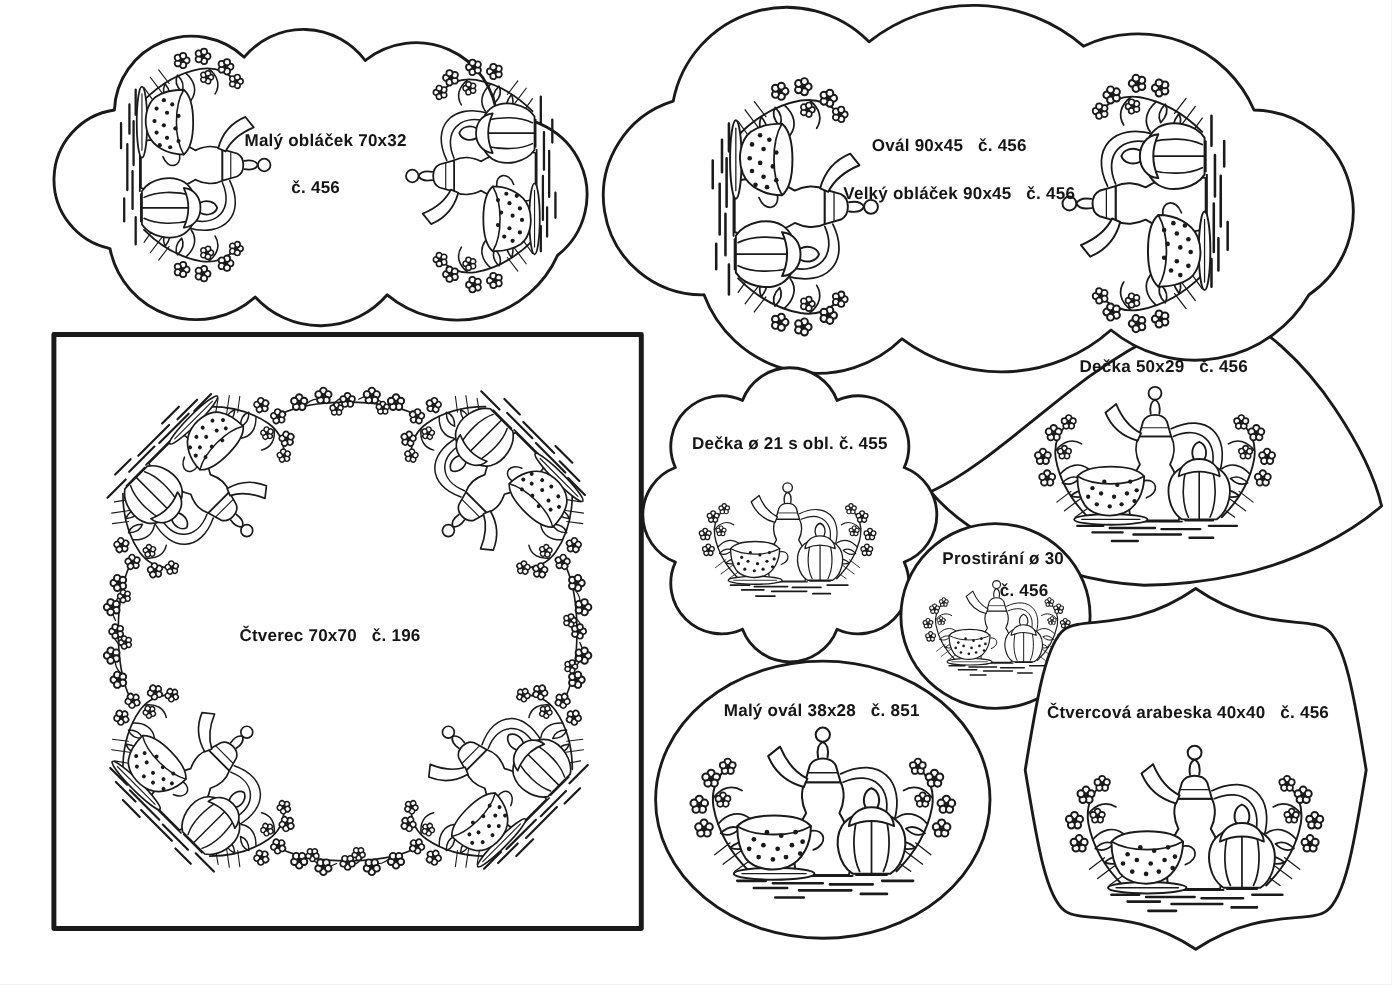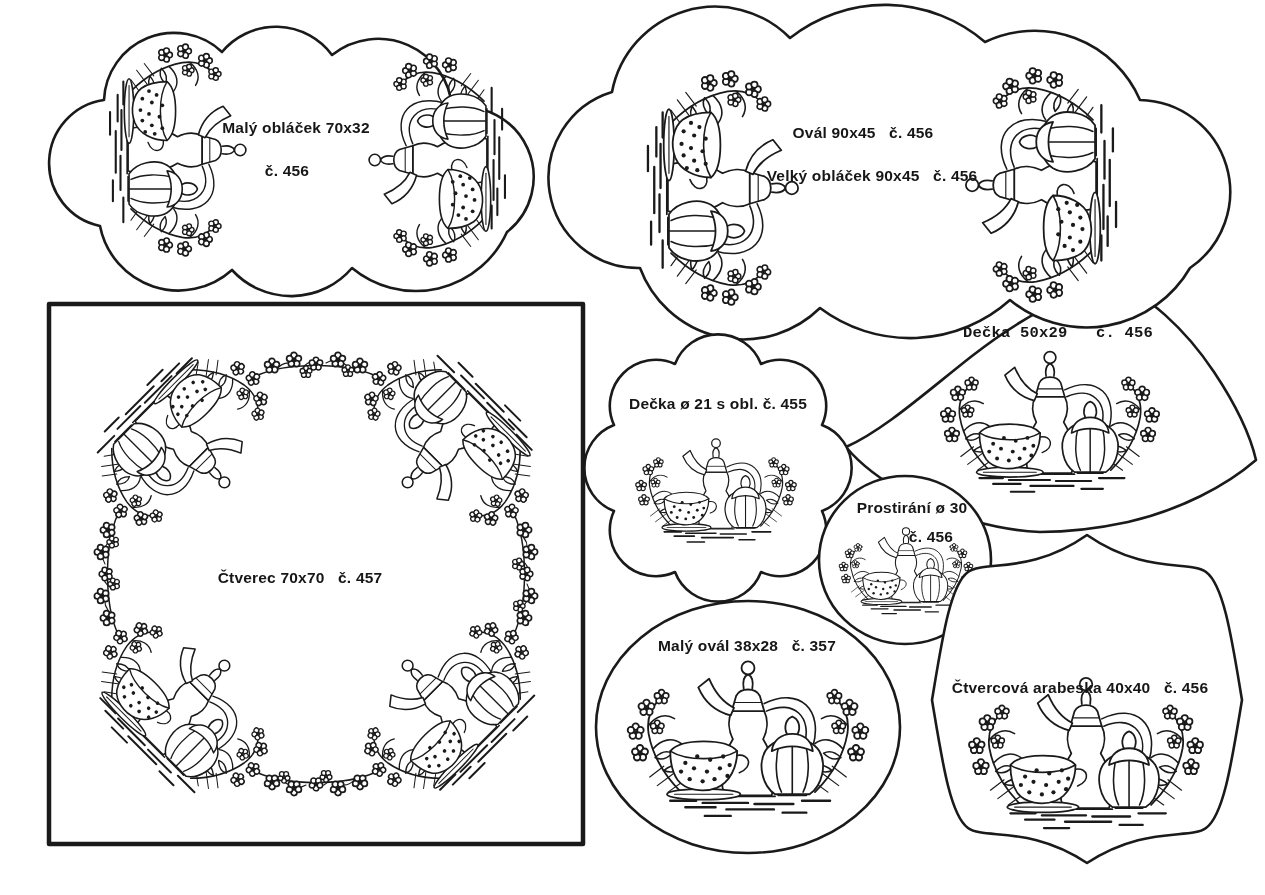--- a/index.html
+++ b/index.html
@@ -162,26 +162,26 @@
     <use href="#teaset" transform="translate(456,714) rotate(-45) scale(.9) translate(-118,-95)"></use>
   </g>
 </svg>
 
 <div class="lbl" style="left:296px;top:128px;">Malý obláček 70x32</div>
 <div class="lbl" style="left:287px;top:171px;">č. 456</div>
 
 <div class="lbl" style="left:863px;top:133px;">Ovál 90x45   č. 456</div>
 <div class="lbl" style="left:872px;top:156px;margin-top:20px;">Velký obláček 90x45   č. 456</div>
 
-<div class="lbl" style="left:1058px;top:334px;font-family:Liberation Mono, monospace;">Dečka 50x29   č. 456</div>
+<div class="lbl" style="left:1058px;top:334px;">Dečka 50x29   č. 456</div>
 
 <div class="lbl" style="left:718px;top:404px;">Dečka ø 21 s obl. č. 455</div>
 
 <div class="lbl" style="left:912px;top:508px;">Prostirání ø 30</div>
 <div class="lbl" style="left:931px;top:537px;">č. 456</div>
 
-<div class="lbl" style="left:300px;top:578px;">Čtverec 70x70   č. 457</div>
+<div class="lbl" style="left:300px;top:578px;">Čtverec 70x70   č. 196</div>
 
-<div class="lbl" style="left:747px;top:646px;">Malý ovál 38x28   č. 357</div>
+<div class="lbl" style="left:747px;top:646px;">Malý ovál 38x28   č. 851</div>
 
-<div class="lbl" style="left:1080px;top:648px;margin-top:40px;">Čtvercová arabeska 40x40   č. 456</div>
+<div class="lbl" style="left:1080px;top:648px;">Čtvercová arabeska 40x40   č. 456</div>
 
 </div>
 
 </body></html>

